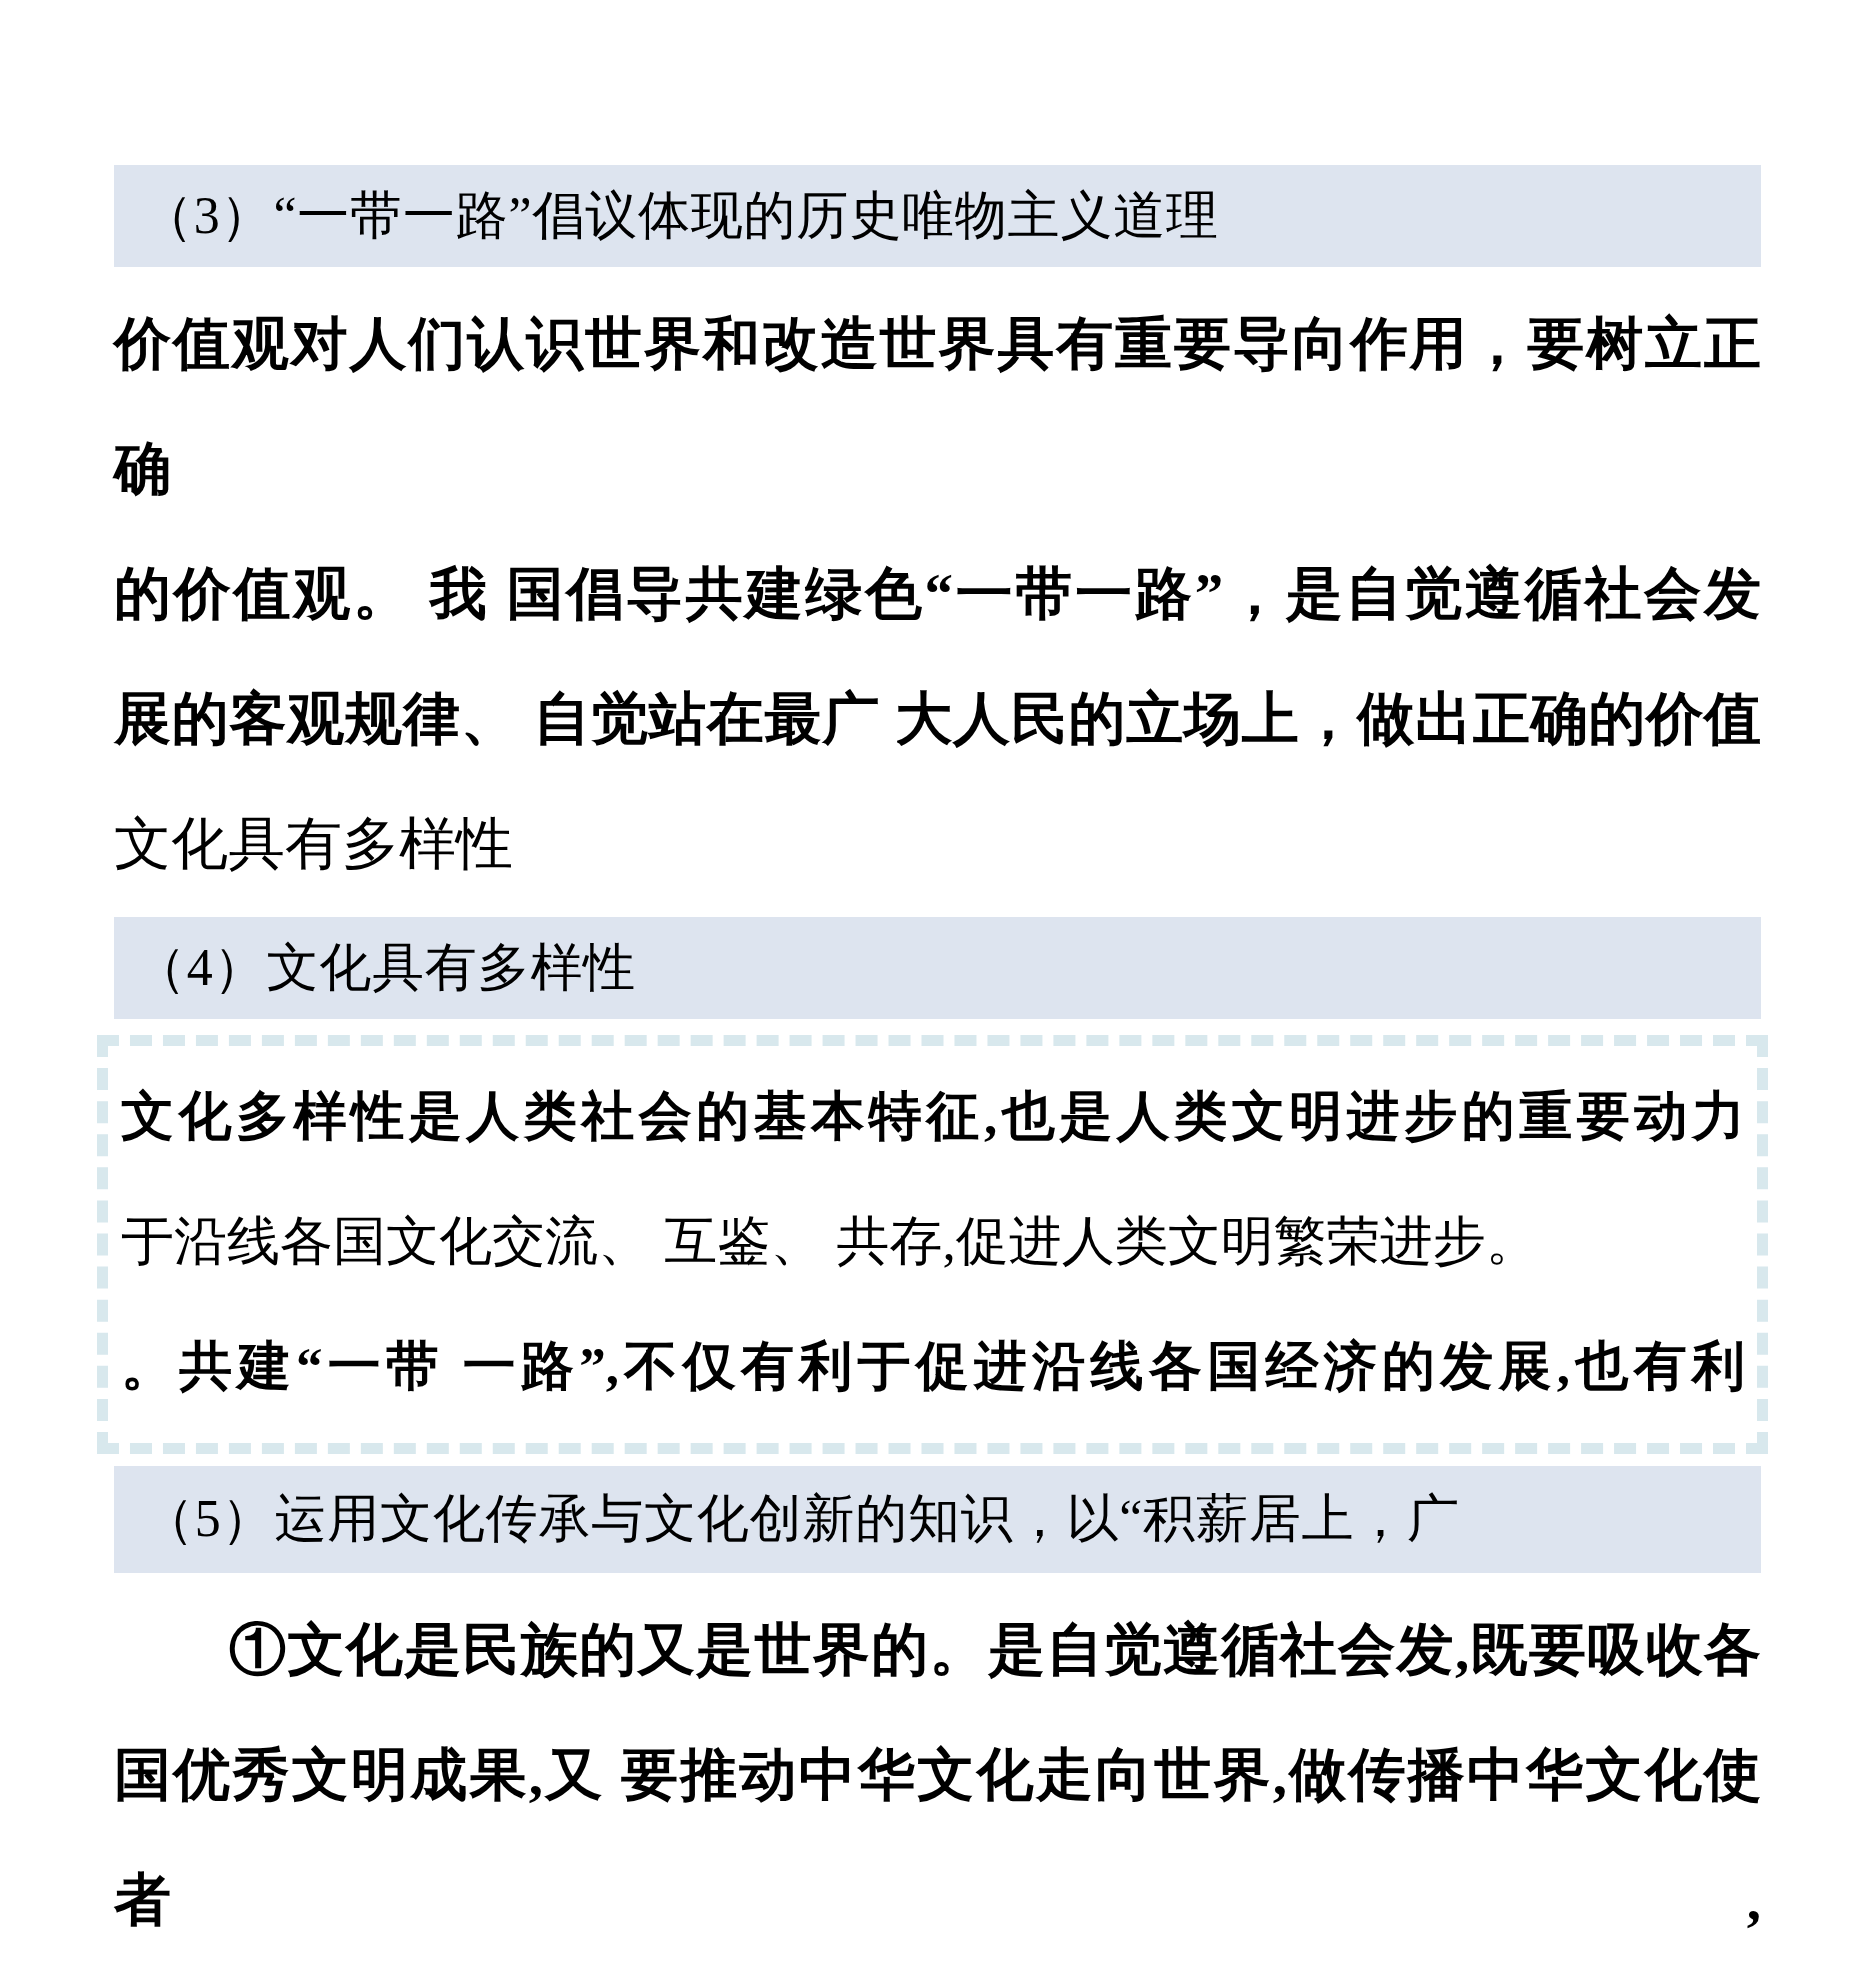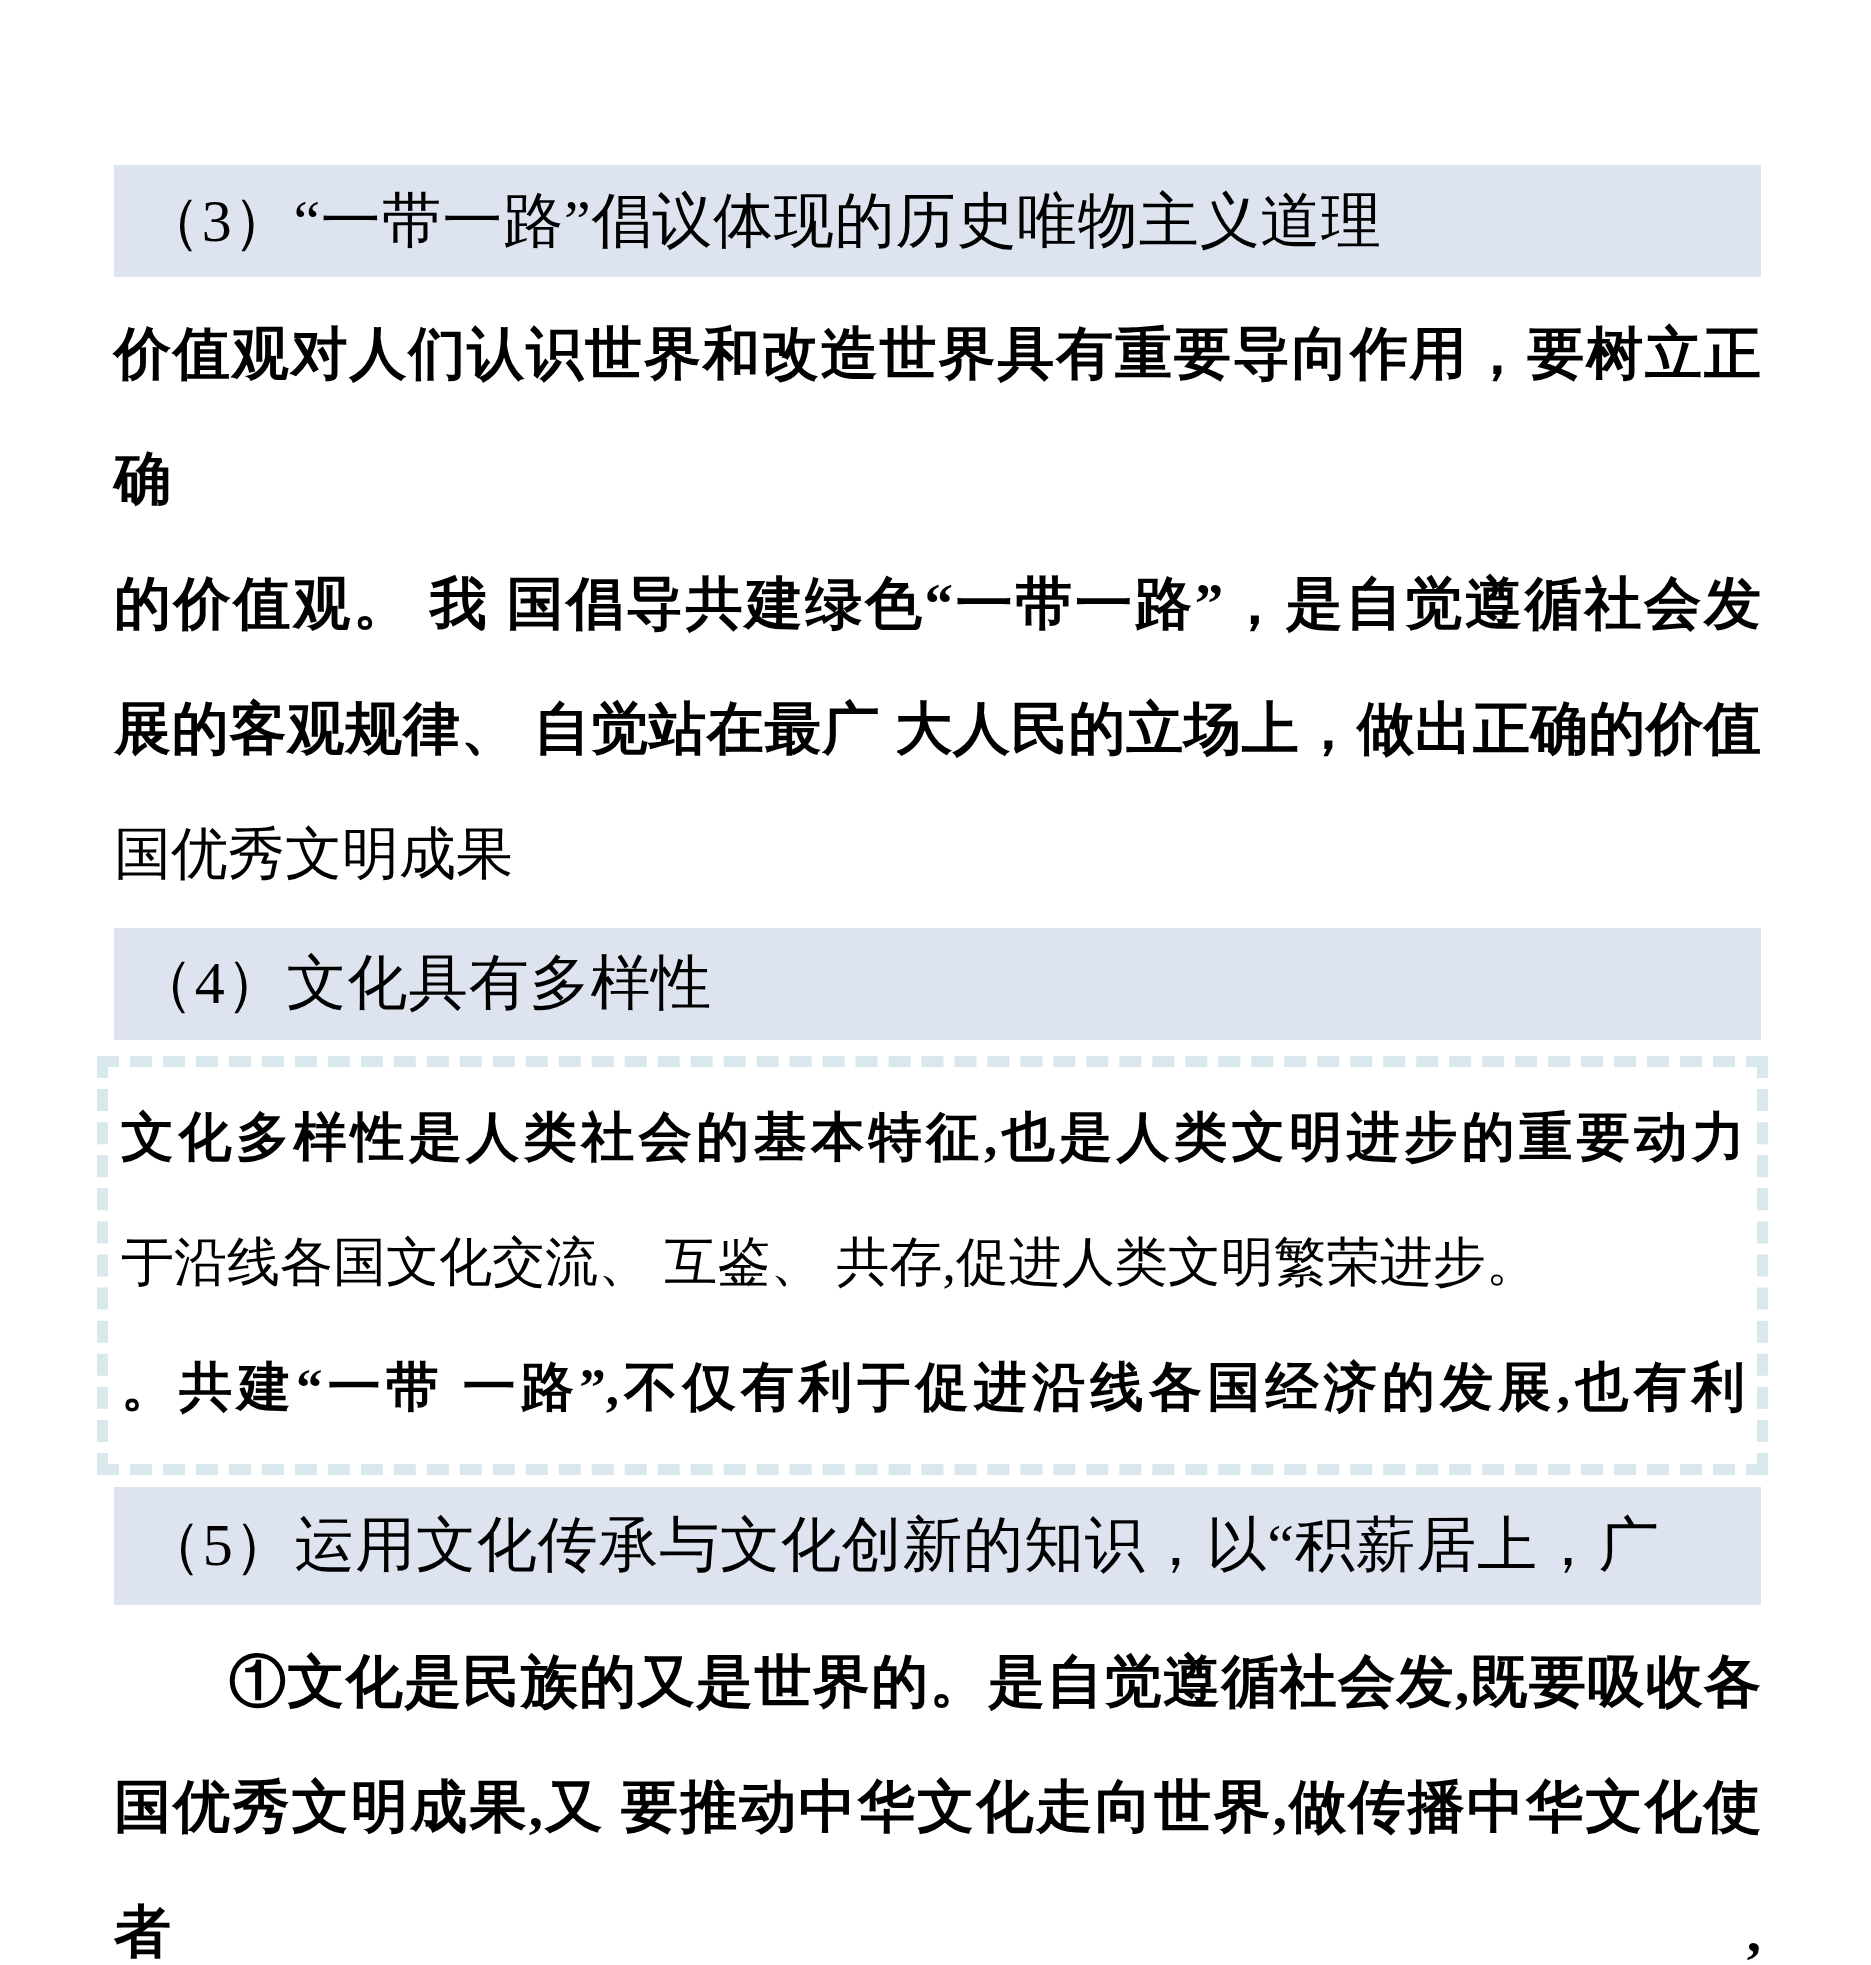--- a/index.html
+++ b/index.html
@@ -19,21 +19,21 @@
     color:var(--ink);
   }
   .page{
     width:1647px;
     margin-left:114px;
     padding-top:165px;
   }
   
   .band{
     background:var(--band-bg);
-    font-size:60px;
+    font-size:52px;
     line-height:1.32;
     padding:16.5px 15.7px 16.5px 27px;
     letter-spacing:0.8px;
   }
   .band-4{margin-top:11.8px;padding-left:20px;}
   .band-5{margin-top:12px;padding-left:28px;}
   .band-5 .hl{line-height:1.42;}
   
   .para{
     font-size:57px;
@@ -65,21 +65,21 @@
 <div class="page">
 
   <div class="band band-3">
     <span>（3）“一带一路”倡议体现的历史唯物主义道理</span>
   </div>
 
   <div class="para para-1">
     <div class="ln just">价值观对人们认识世界和改造世界具有重要导向作用，要树立正确</div>
     <div class="ln just">的价值观。 我 国倡导共建绿色“一带一路”，是自觉遵循社会发</div>
     <div class="ln just">展的客观规律、 自觉站在最广 大人民的立场上，做出正确的价值</div>
-    <div class="ln">国优秀文明成果</div>
+    <div class="ln">文化具有多样性</div>
   </div>
 
   <div class="band band-4">
     <span>（4）文化具有多样性</span>
   </div>
 
   <div class="dashedbox">
     <div class="ln just">文化多样性是人类社会的基本特征,也是人类文明进步的重要动力</div>
     <div class="ln">于沿线各国文化交流、 互鉴、 共存,促进人类文明繁荣进步。</div>
     <div class="ln just">。共建“一带 一路”,不仅有利于促进沿线各国经济的发展,也有利</div>

